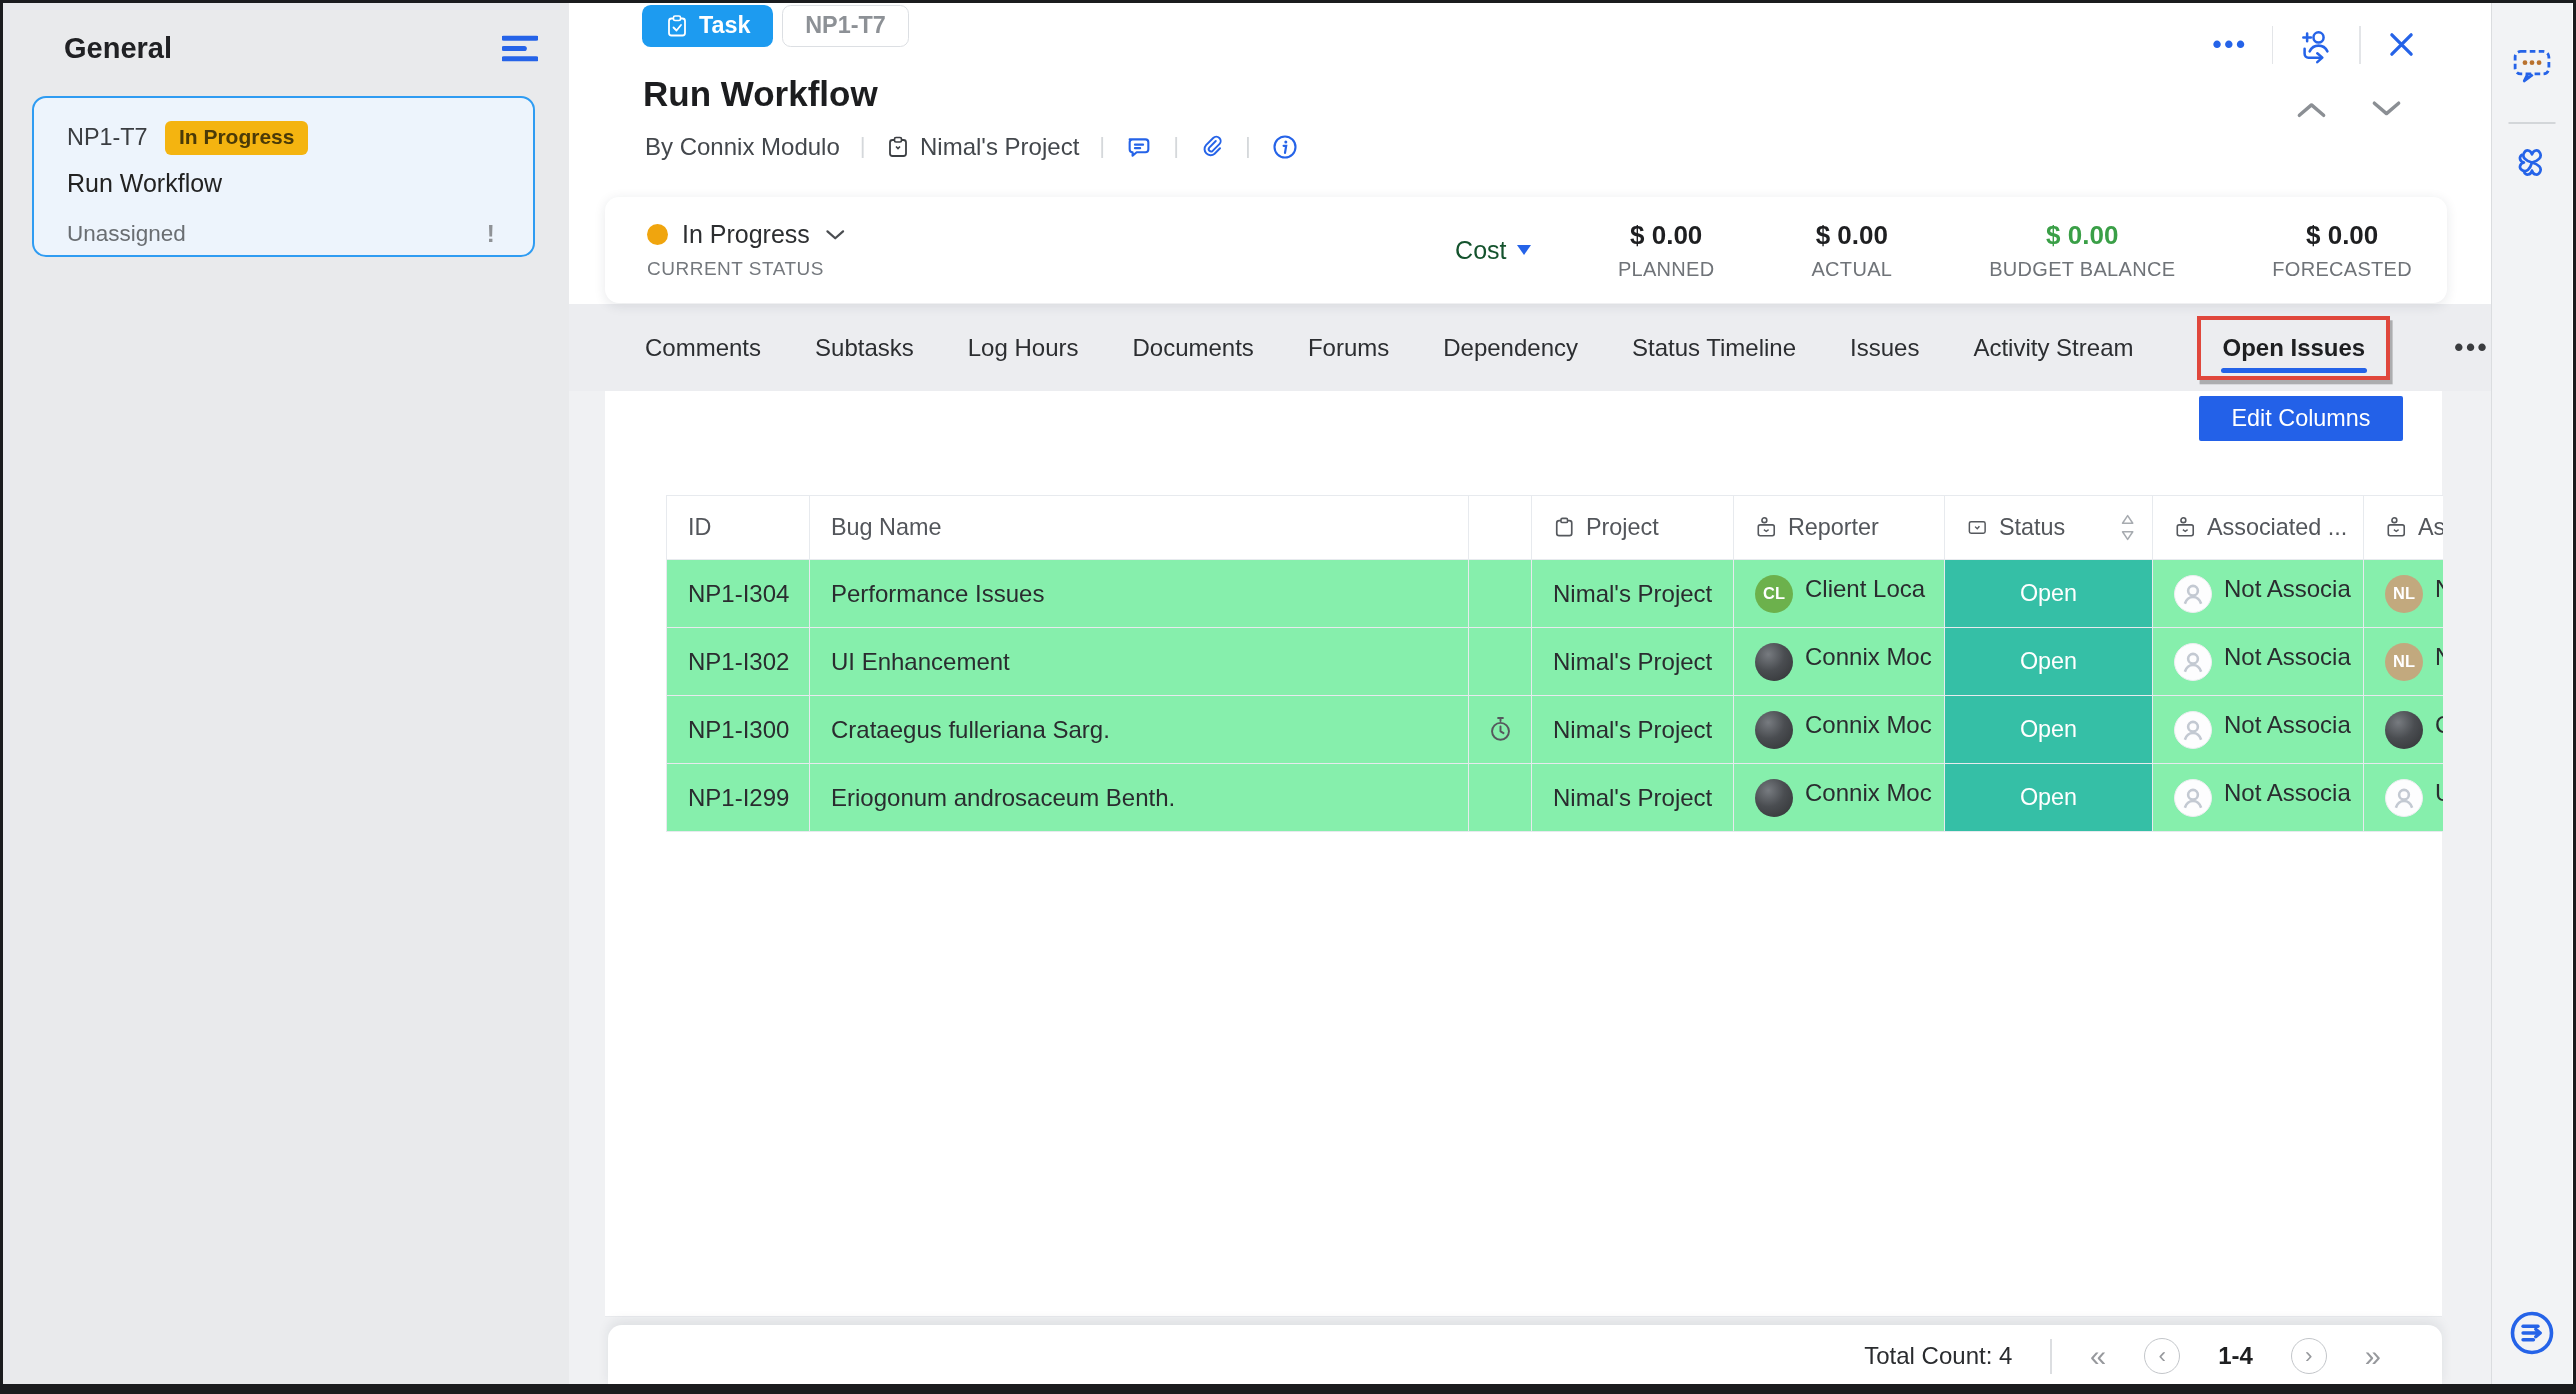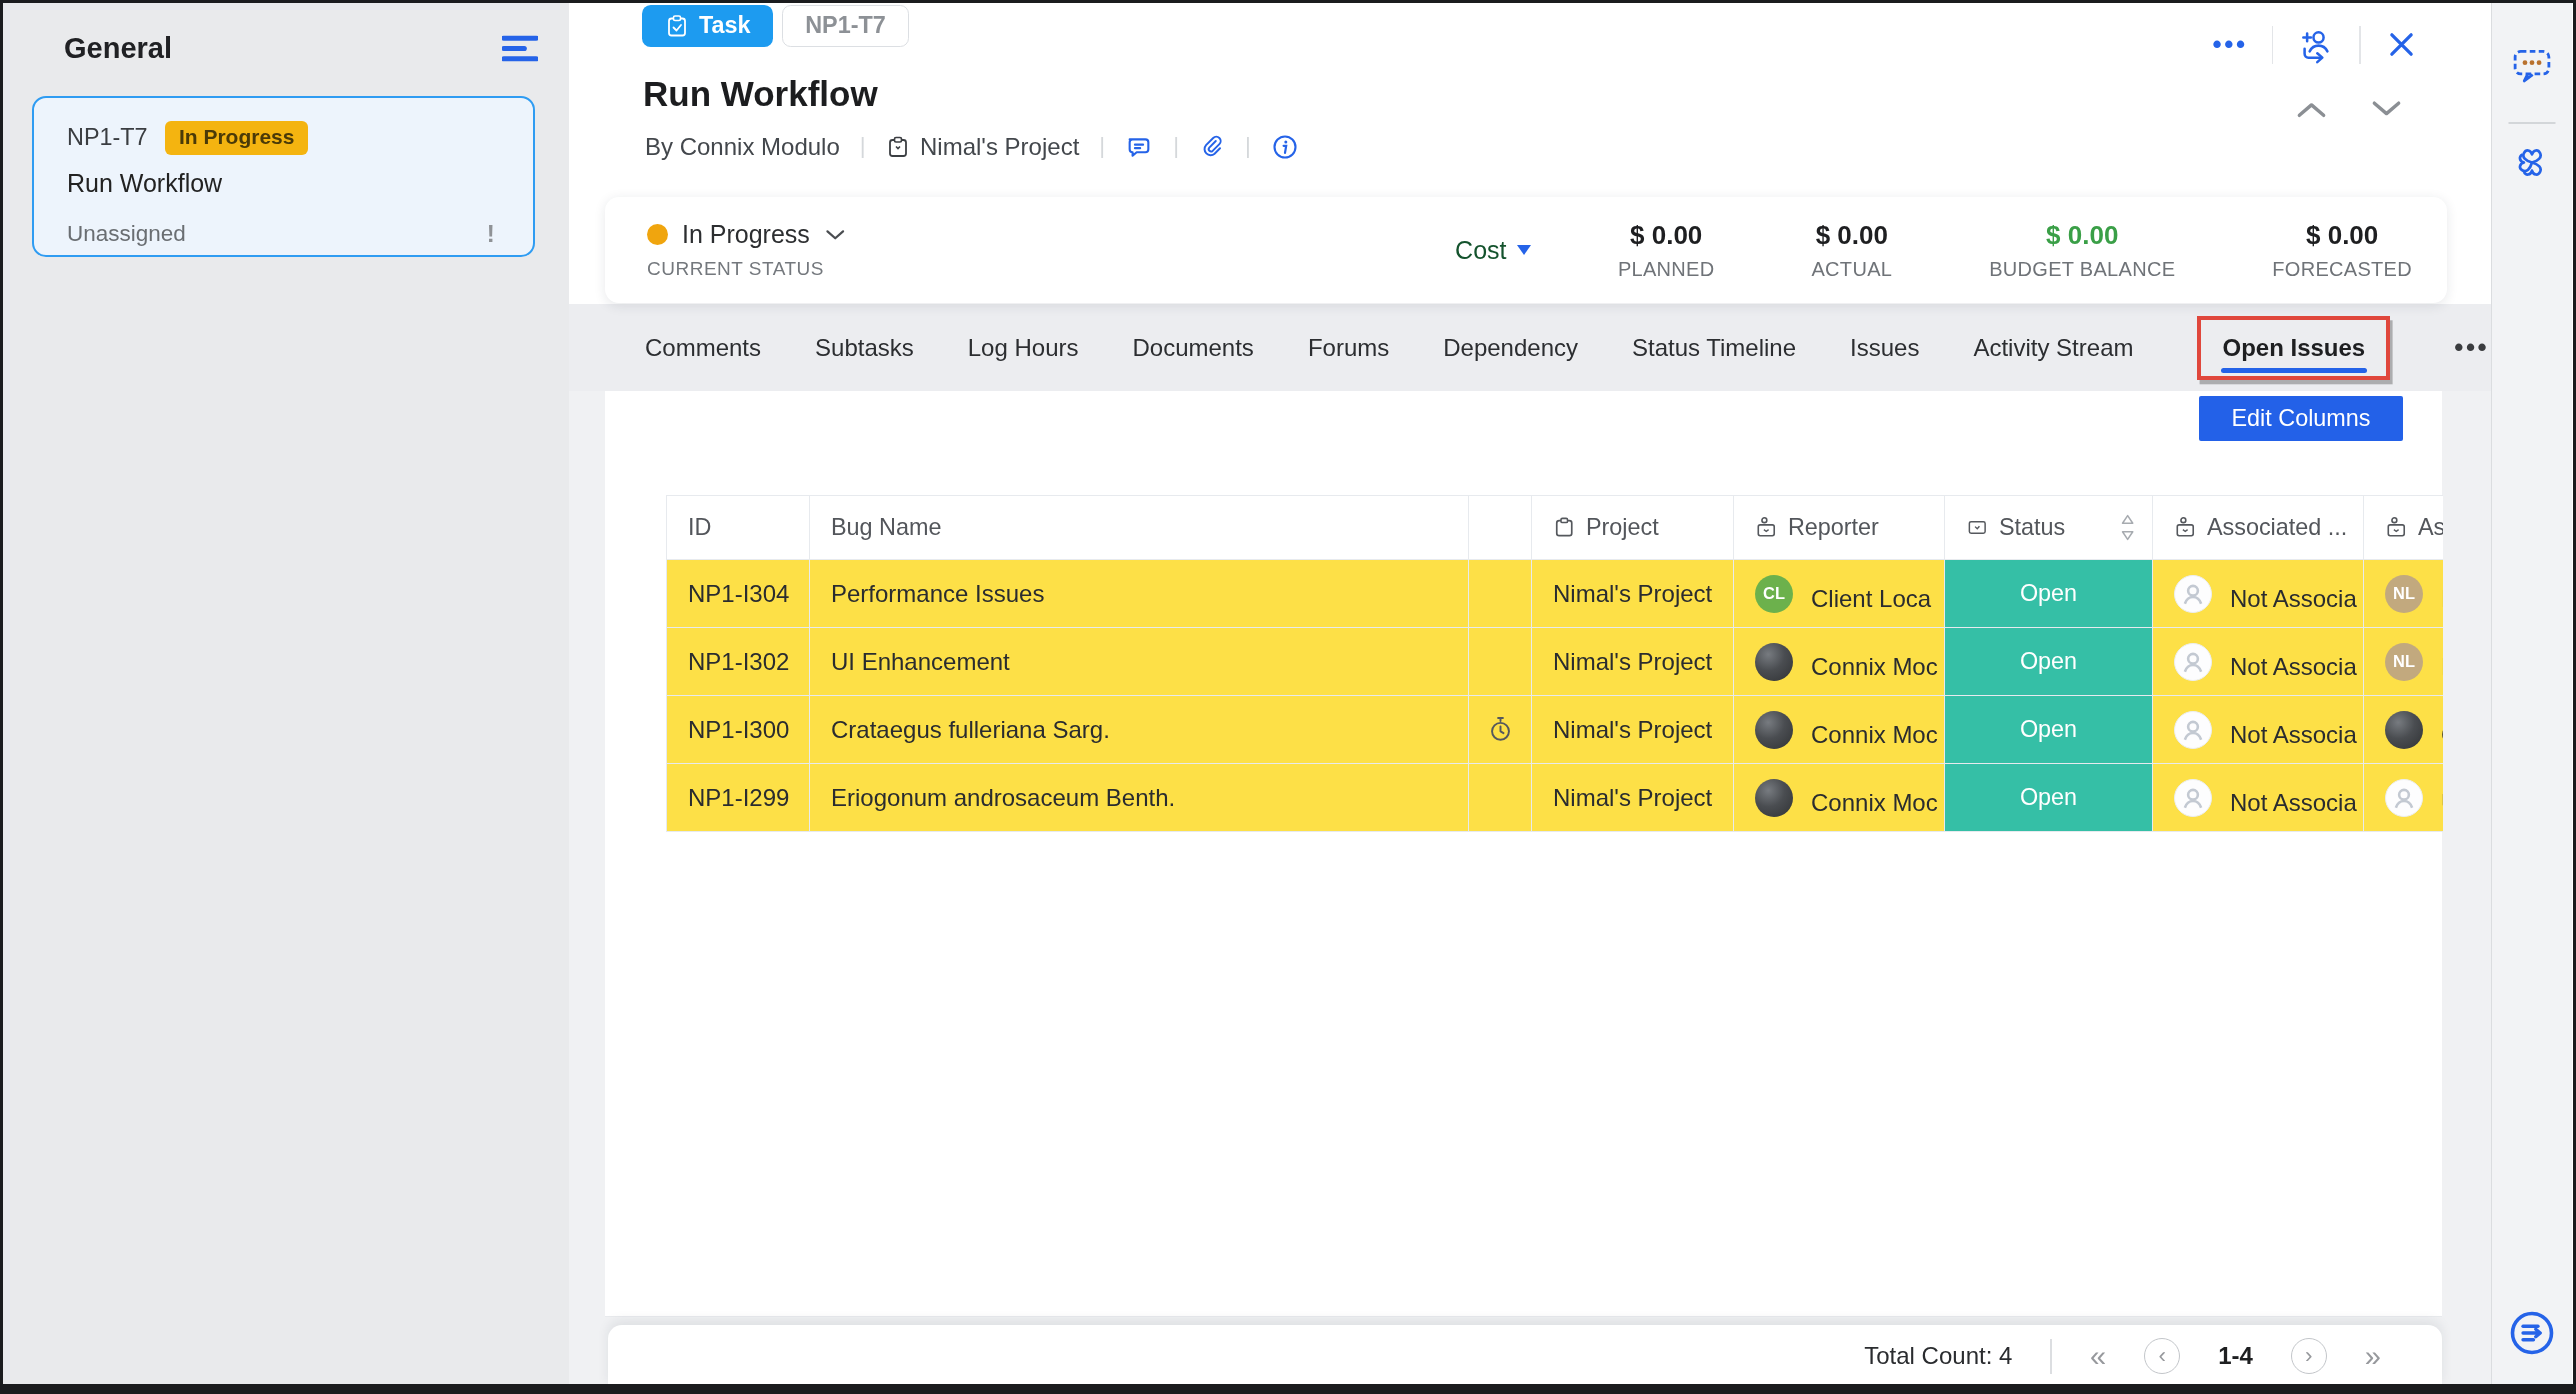--- a/index.html
+++ b/index.html
@@ -60,24 +60,24 @@
 
   
   .body-gray { position:absolute; left:566px; top:388px; width:1922px; height:993px; background:#f0f1f3; }
   .content-panel { position:absolute; left:36px; top:0; width:1837px; height:926px; background:#fff; border-bottom:1.7px solid #e8eaed; }
   .edit-cols-btn { position:absolute; right:39px; top:5.2px; width:204px; height:45px; background:#2361e8; color:#fff; font-size:23.4px; border:none; border-radius:2px; cursor:pointer; font-family:inherit; }
   .table-wrap { position:absolute; left:61px; top:92px; width:1777px; overflow:hidden; }
   table { border-collapse:collapse; table-layout:fixed; width:1907px;margin-top:12px; }
   col.c-id{width:143px} col.c-bug{width:659px} col.c-ic{width:63px} col.c-proj{width:202px} col.c-rep{width:211px} col.c-status{width:208px} col.c-assoc{width:211px} col.c-ass2{width:211px}
   th,td { border:0.9px solid #e7eaee; overflow:hidden; white-space:nowrap; }
   th { height:64px; font-size:23.4px; font-weight:400; color:#53565b; text-align:left; padding:0 0 0 21px; background:#fff; }
-  td { height:67px; font-size:24px; color:#2a2c2f; padding:0 0 0 21px; background:#fde047; }
+  td { height:67px; font-size:24px; color:#2a2c2f; padding:0 0 0 21px; background:#86efac; }
   .th-flex { display:flex; align-items:center; gap:10.4px; }
   .th-status { display:flex; align-items:center; justify-content:space-between; padding-right:15.6px; }
-  .cell-flex { display:flex; align-items:flex-end; gap:18px; }
+  .cell-flex { display:flex; align-items:flex-start; gap:12px; }
   td.status-td { padding:0; }
   .status-fill { width:100%; height:67px; background:#35bfa6; color:#fff; display:flex; align-items:center; justify-content:center; font-size:23.4px; }
   .avatar { flex:0 0 auto; width:38px; height:38px; border-radius:50%; display:flex; align-items:center; justify-content:center; font-size:16.4px; font-weight:700; color:#fff; }
   .av-green { background:#6cb14c; }
   .av-tan { background:#c2a97e; }
   .av-photo { background:radial-gradient(circle at 35% 30%, #777b80 0%, #4a4d51 45%, #303234 100%); }
   .av-ph { background:#fdfdfe; border:0.9px solid #eceef1; }
   .ic-col { text-align:center; padding:0; }
 
   

